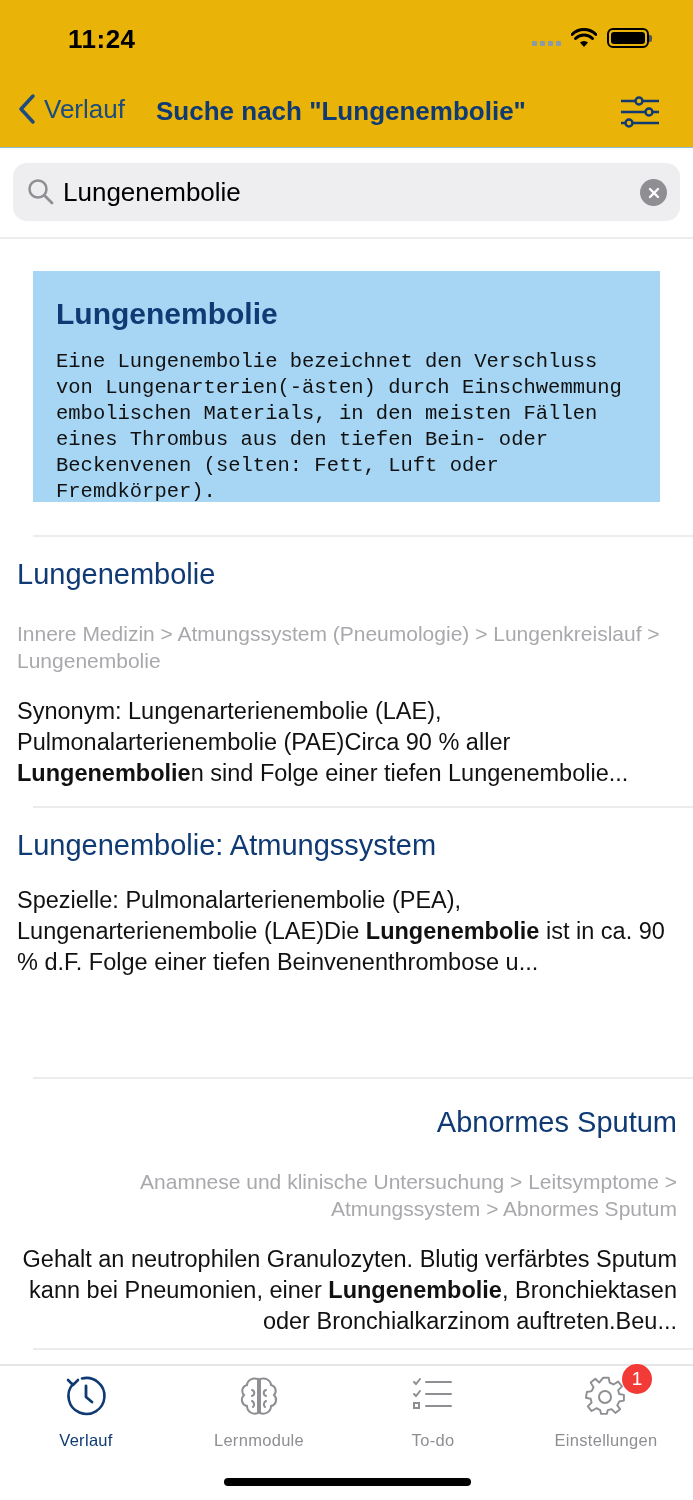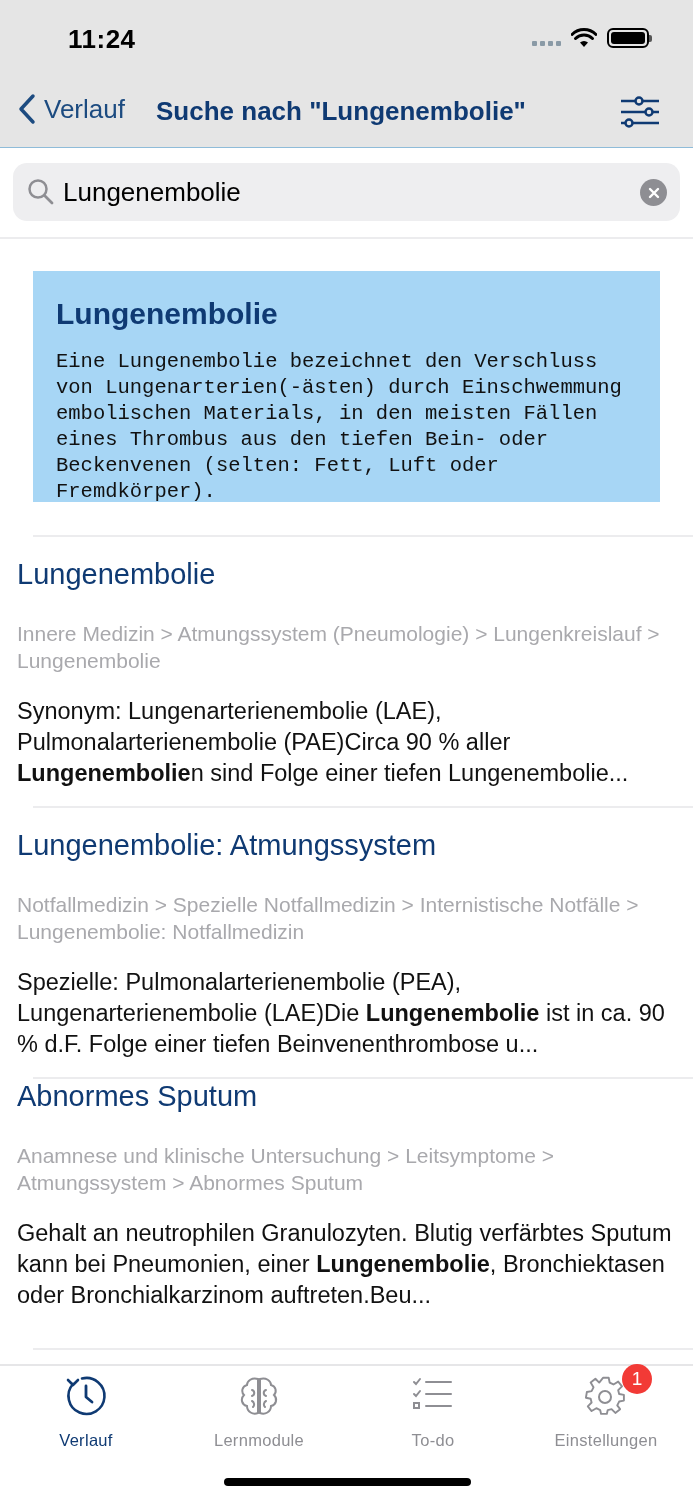--- a/index.html
+++ b/index.html
@@ -1,19 +1,19 @@
 <!DOCTYPE html>
 <html><head>
 <meta charset="utf-8">
 <style>
   * { box-sizing: border-box; margin: 0; padding: 0; }
   html, body { width: 693px; height: 1500px; background: #ffffff; overflow: hidden; }
   body { font-family: "Liberation Sans", sans-serif; color: #000; position: relative; }
 
-  .header { position: absolute; left: 0; top: 0; width: 693px; height: 148px; background: #e5e5e5; border-bottom: 1px solid #8fbcd9; }
+  .header { position: absolute; left: 0; top: 0; width: 693px; height: 148px; background: #eab308; border-bottom: 1px solid #8fbcd9; }
   .status-time { position: absolute; left: 68px; top: 24px; font-size: 26px; font-weight: bold; color: #000; letter-spacing: 0.5px; }
   .status-right { position: absolute; right: 44px; top: 28px; display: flex; align-items: center; gap: 10px; }
   .signal-dots { display: flex; gap: 3px; margin-top: 10px; }
   .signal-dots span { width: 5px; height: 5px; background: #8a9aa6; border-radius: 1px; display: block; }
   .battery { width: 42px; height: 20px; border: 2px solid #000; border-radius: 6px; padding: 2px; position: relative; }
   .battery-fill { width: 100%; height: 100%; background: #000; border-radius: 3px; }
   .battery::after { content: ""; position: absolute; right: -5px; top: 5px; width: 3px; height: 7px; background: #555; border-radius: 0 2px 2px 0; }
 
   .nav-bar { position: absolute; left: 0; top: 88px; width: 693px; height: 48px; }
   .back-button { position: absolute; left: 18px; top: 5px; display: flex; align-items: center; color: #1c4b80; cursor: pointer; }
@@ -121,27 +121,26 @@
 <div class="result" style="top:556px;">
   <div class="result-title">Lungenembolie</div>
   <div class="result-path">Innere Medizin &gt; Atmungssystem (Pneumologie) &gt; Lungenkreislauf &gt; Lungenembolie</div>
   <div class="result-snippet"><span>Synonym: Lungenarterienembolie (LAE), Pulmonalarterienembolie (PAE)Circa 90 % aller </span><b>Lungenembolie</b><span>n sind Folge einer tiefen Lungenembolie...</span></div>
 </div>
 
 <div class="divider" style="top:806px;"></div>
 
 <div class="result" style="top:827px;">
   <div class="result-title">Lungenembolie: Atmungssystem</div>
-  <div class="result-path">Notfallmedizin &gt; Spezielle Notfallmedizin &gt; Internistische Notfälle &gt; Lungenembolie: Notfallmedizin</div>
   <div class="result-snippet"><span>Spezielle: Pulmonalarterienembolie (PEA), Lungenarterienembolie (LAE)Die </span><b>Lungenembolie</b><span> ist in ca. 90 % d.F. Folge einer tiefen Beinvenenthrombose u...</span></div>
 </div>
 
 <div class="divider" style="top:1077px;"></div>
 
-<div class="result" style="top:1078px;">
+<div class="result" style="top:1104px;text-align:right;">
   <div class="result-title">Abnormes Sputum</div>
   <div class="result-path">Anamnese und klinische Untersuchung &gt; Leitsymptome &gt; Atmungssystem &gt; Abnormes Sputum</div>
   <div class="result-snippet"><span>Gehalt an neutrophilen Granulozyten. Blutig verfärbtes Sputum kann bei Pneumonien, einer </span><b>Lungenembolie</b><span>, Bronchiektasen oder Bronchialkarzinom auftreten.Beu...</span></div>
 </div>
 
 <div class="divider" style="top:1348px;"></div>
 
 <div class="tab-bar">
   <div class="tab active" style="left:6px;">
     <div class="tab-icon">

